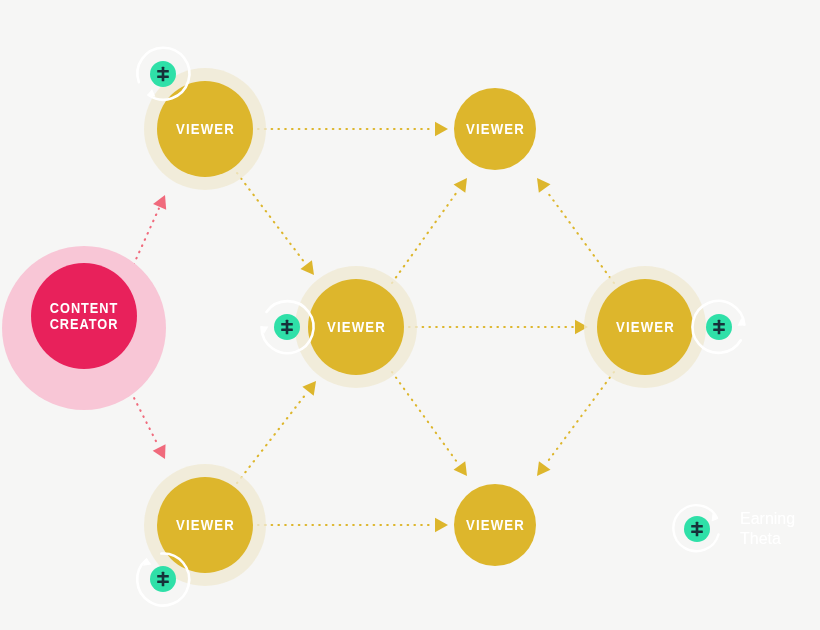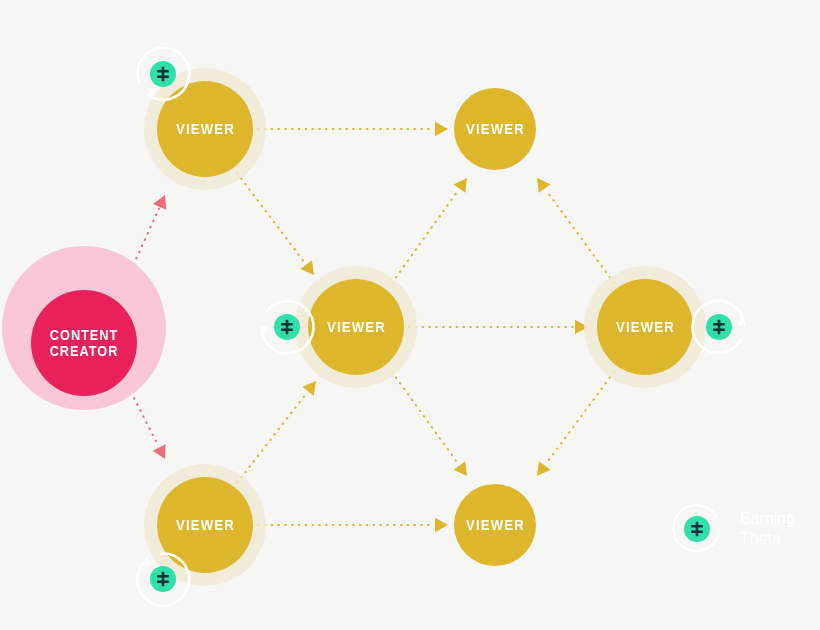--- a/index.html
+++ b/index.html
@@ -144,21 +144,21 @@
         <path d="M 537 476 L 538.9489581172026 461.2676694899486 L 550.5221527100754 469.83628471736415 Z" fill="#ddb62c"></path>
       </g>
       <g>
         <line x1="258" y1="525" x2="433" y2="525" stroke="#ddb62c" stroke-width="2.1" stroke-linecap="round" stroke-dasharray="0.6 6.2"></line>
         <path d="M 448 525 L 435 532.2 L 435 517.8 Z" fill="#ddb62c"></path>
       </g>
     </svg>
 
   <div id="nodes-layer">
       <div class="node" style="left: 84px; top: 328px; width: 164px; height: 164px; border-radius: 50%; background: rgb(248, 198, 214); opacity: 1; z-index: 1;"></div>
-      <div class="node" style="left: 84px; top: 343px; width: 106px; height: 106px; z-index: 3;">
+      <div class="node" style="left: 84px; top: 316px; width: 106px; height: 106px; z-index: 3;">
         <div class="disc disc-creator" style="width: 100%; height: 100%;">
           <div class="node-label label-creator" style="white-space: pre-line;">CONTENT
 CREATOR</div>
         </div>
       </div>
       <div class="node" style="left: 205px; top: 129px; width: 122px; height: 122px; border-radius: 50%; background: rgb(240, 234, 211); opacity: 0.8; z-index: 1;"></div>
       <div class="spin-arc" style="left: 163px; top: 74px; width: 66px; height: 66px; transform: translate(-50%, -50%) rotate(150deg);"><svg width="66" height="66" viewBox="0 0 66 66" xmlns="http://www.w3.org/2000/svg">
           <path d="M 56 22 A 26 26 0 1 0 58 38" fill="none" stroke="#ffffff" stroke-width="2.6" stroke-linecap="round"></path>
           <path d="M 51 17 L 57.5 22.5 L 50 25.5 Z" fill="#ffffff"></path>
         </svg></div>

